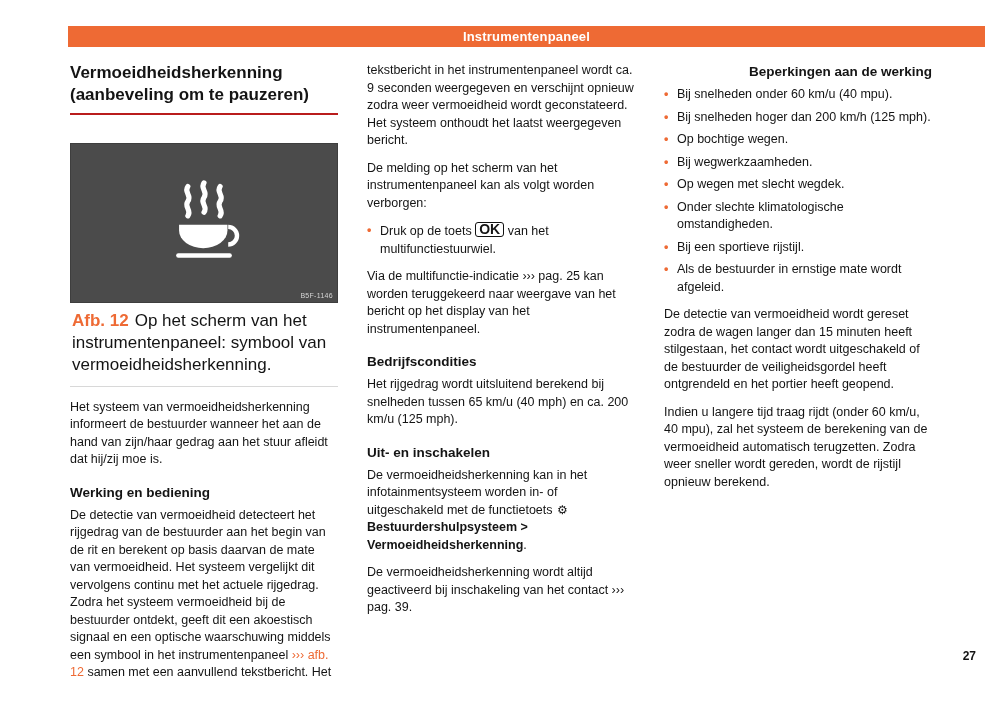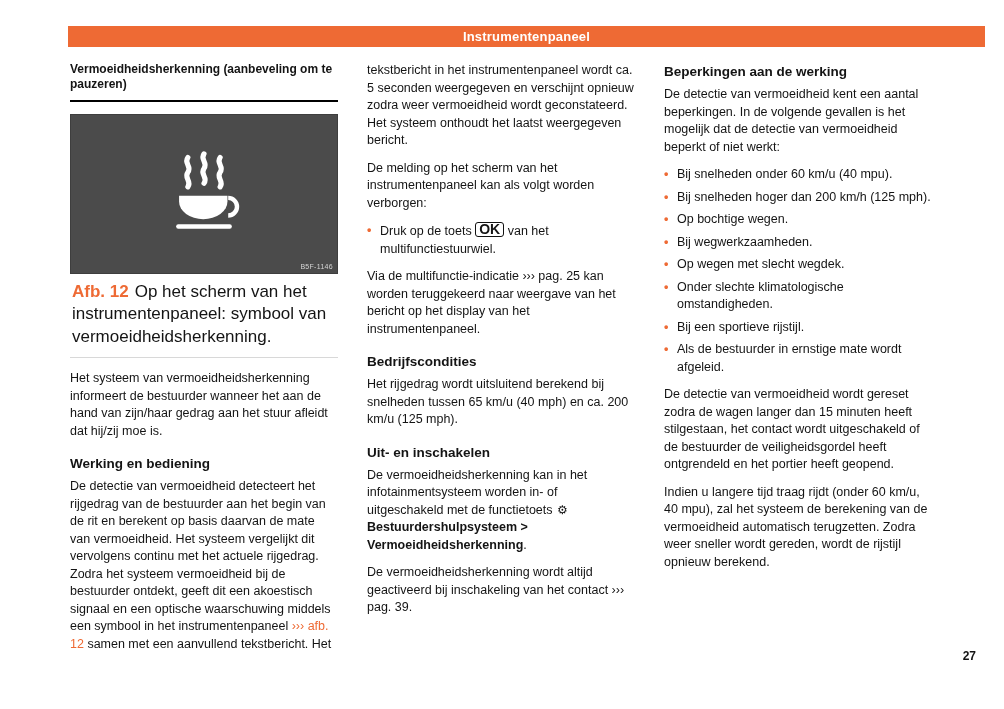--- a/index.html
+++ b/index.html
@@ -40,33 +40,33 @@
     position: absolute;
     left: 70px;
     top: 62px;
     width: 862px;
     display: flex;
     gap: 29px;
   }
   .col { width: 268px; hyphens: auto; }
   
   .main-title {
-    font-size: 12px;
+    font-size: 17px;
     font-weight: bold;
     line-height: 1.28;
     padding-bottom: 7px;
-    border-bottom: 2px solid #000000;
-    margin-bottom: 12px;
+    border-bottom: 2px solid #b91c1c;
+    margin-bottom: 28px;
   }
   .section-title {
     font-size: 13.5px;
     font-weight: bold;
     margin: 16px 0 7px 0;
   }
-  .section-title.first { margin-top: 2px; }
+  .section-title.first { margin-top: 2px; text-align: right; }
   p.body {
     font-size: 12.5px;
     line-height: 1.4;
     margin: 0 0 10px 0;
   }
   .ref { color: #ee6a34; }
   .bold { font-weight: bold; }
   
   .figure { margin-bottom: 12px; }
   .figure-image {
@@ -176,21 +176,21 @@
       </div>
 
       <p class="body">Het systeem van vermoeidheidsherkenning informeert de bestuurder wanneer het aan de hand van zijn/haar gedrag aan het stuur afleidt dat hij/zij moe is.</p>
 
       <div class="section-title">Werking en bediening</div>
 
       <p class="body"><span>De detectie van vermoeidheid detecteert het rijgedrag van de bestuurder aan het begin van de rit en berekent op basis daarvan de mate van vermoeidheid. Het systeem vergelijkt dit vervolgens continu met het actuele rijgedrag. Zodra het systeem vermoeidheid bij de bestuurder ontdekt, geeft dit een akoestisch signaal en een optische waarschuwing middels een symbool in het instrumentenpaneel </span><span class="ref">››› afb. 12</span><span> samen met een aanvullend tekstbericht. Het</span></p>
     </div>
 
     <div class="col">
-      <p class="body">tekstbericht in het instrumentenpaneel wordt ca. 5 seconden weergegeven en verschijnt opnieuw zodra weer vermoeidheid wordt geconstateerd. Het systeem onthoudt het laatst weergegeven bericht.</p>
+      <p class="body">tekstbericht in het instrumentenpaneel wordt ca. 9 seconden weergegeven en verschijnt opnieuw zodra weer vermoeidheid wordt geconstateerd. Het systeem onthoudt het laatst weergegeven bericht.</p>
 
       <p class="body">De melding op het scherm van het instrumentenpaneel kan als volgt worden verborgen:</p>
 
       <ul class="bullets">
         <li><span>Druk op de toets </span><span class="key-cap">OK</span><span> van het multifunctiestuurwiel.</span></li>
       </ul>
 
       <p class="body">Via de multifunctie-indicatie ››› pag. 25 kan worden teruggekeerd naar weergave van het bericht op het display van het instrumentenpaneel.</p>
 
       <div class="section-title">Bedrijfscondities</div>
@@ -198,21 +198,20 @@
 
       <div class="section-title">Uit- en inschakelen</div>
       <p class="body"><span>De vermoeidheidsherkenning kan in het infotainmentsysteem worden in- of uitgeschakeld met de functietoets </span><span class="inline-icon">⚙</span><span class="bold">Bestuurdershulpsysteem &gt; Vermoeidheidsherkenning</span><span>.</span></p>
 
       <p class="body">De vermoeidheidsherkenning wordt altijd geactiveerd bij inschakeling van het contact ››› pag. 39.</p>
     </div>
 
     <div class="col">
       <div class="section-title first">Beperkingen aan de werking</div>
 
-      <p class="body">De detectie van vermoeidheid kent een aantal beperkingen. In de volgende gevallen is het mogelijk dat de detectie van vermoeidheid beperkt of niet werkt:</p>
 
       <ul class="bullets">
         <li>Bij snelheden onder 60 km/u (40 mpu).</li>
         <li>Bij snelheden hoger dan 200 km/h (125 mph).</li>
         <li>Op bochtige wegen.</li>
         <li>Bij wegwerkzaamheden.</li>
         <li>Op wegen met slecht wegdek.</li>
         <li>Onder slechte klimatologische omstandigheden.</li>
         <li>Bij een sportieve rijstijl.</li>
         <li>Als de bestuurder in ernstige mate wordt afgeleid.</li>

